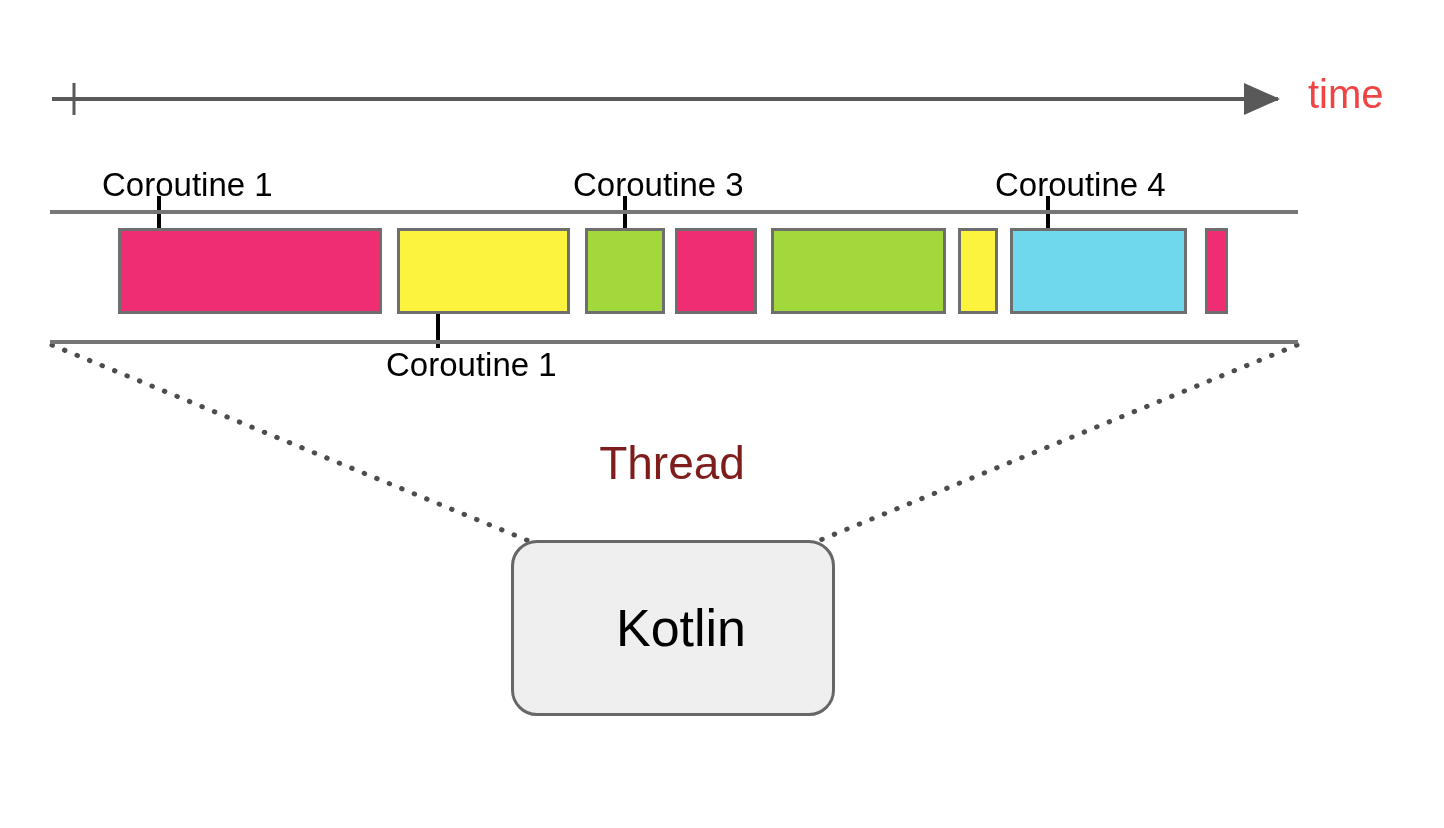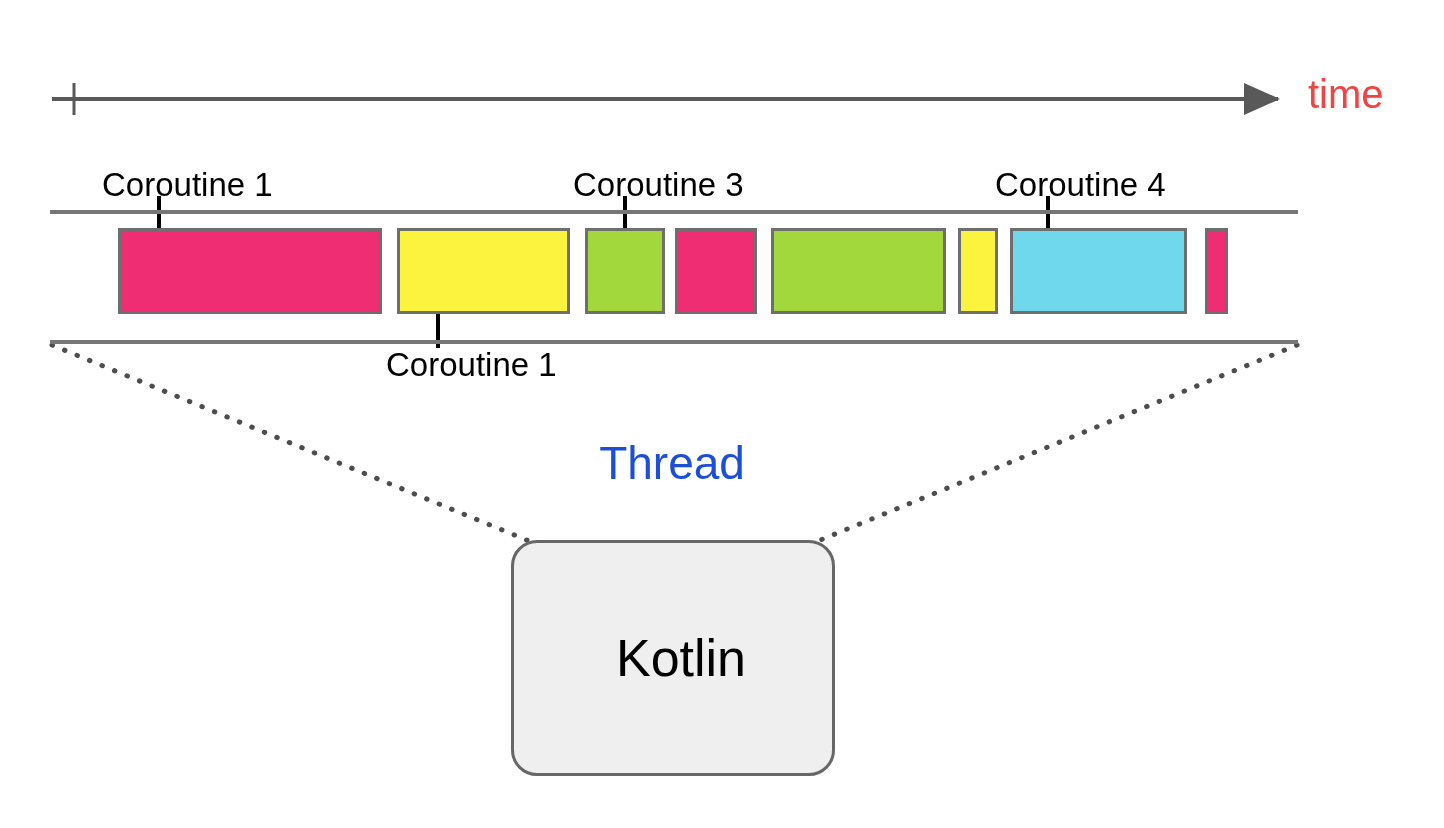--- a/index.html
+++ b/index.html
@@ -77,30 +77,30 @@
     margin-left: 30px;
   }
   
   .thread-caption {
     position: absolute;
     left: 0;
     top: 440px;
     width: 1344px;
     text-align: center;
     font-size: 46px;
-    color: #1d4ed8;
+    color: #7f1d1d;
     line-height: 1;
   }
   
   .runtime-box {
     position: absolute;
     left: 511px;
     top: 540px;
     width: 324px;
-    height: 236px;
+    height: 176px;
     background: #efefef;
     border: 3px solid #676767;
     border-radius: 26px;
     box-sizing: border-box;
     display: flex;
     flex-direction: row;
     align-items: center;
     justify-content: center;
     padding-left: 16px;
   }

